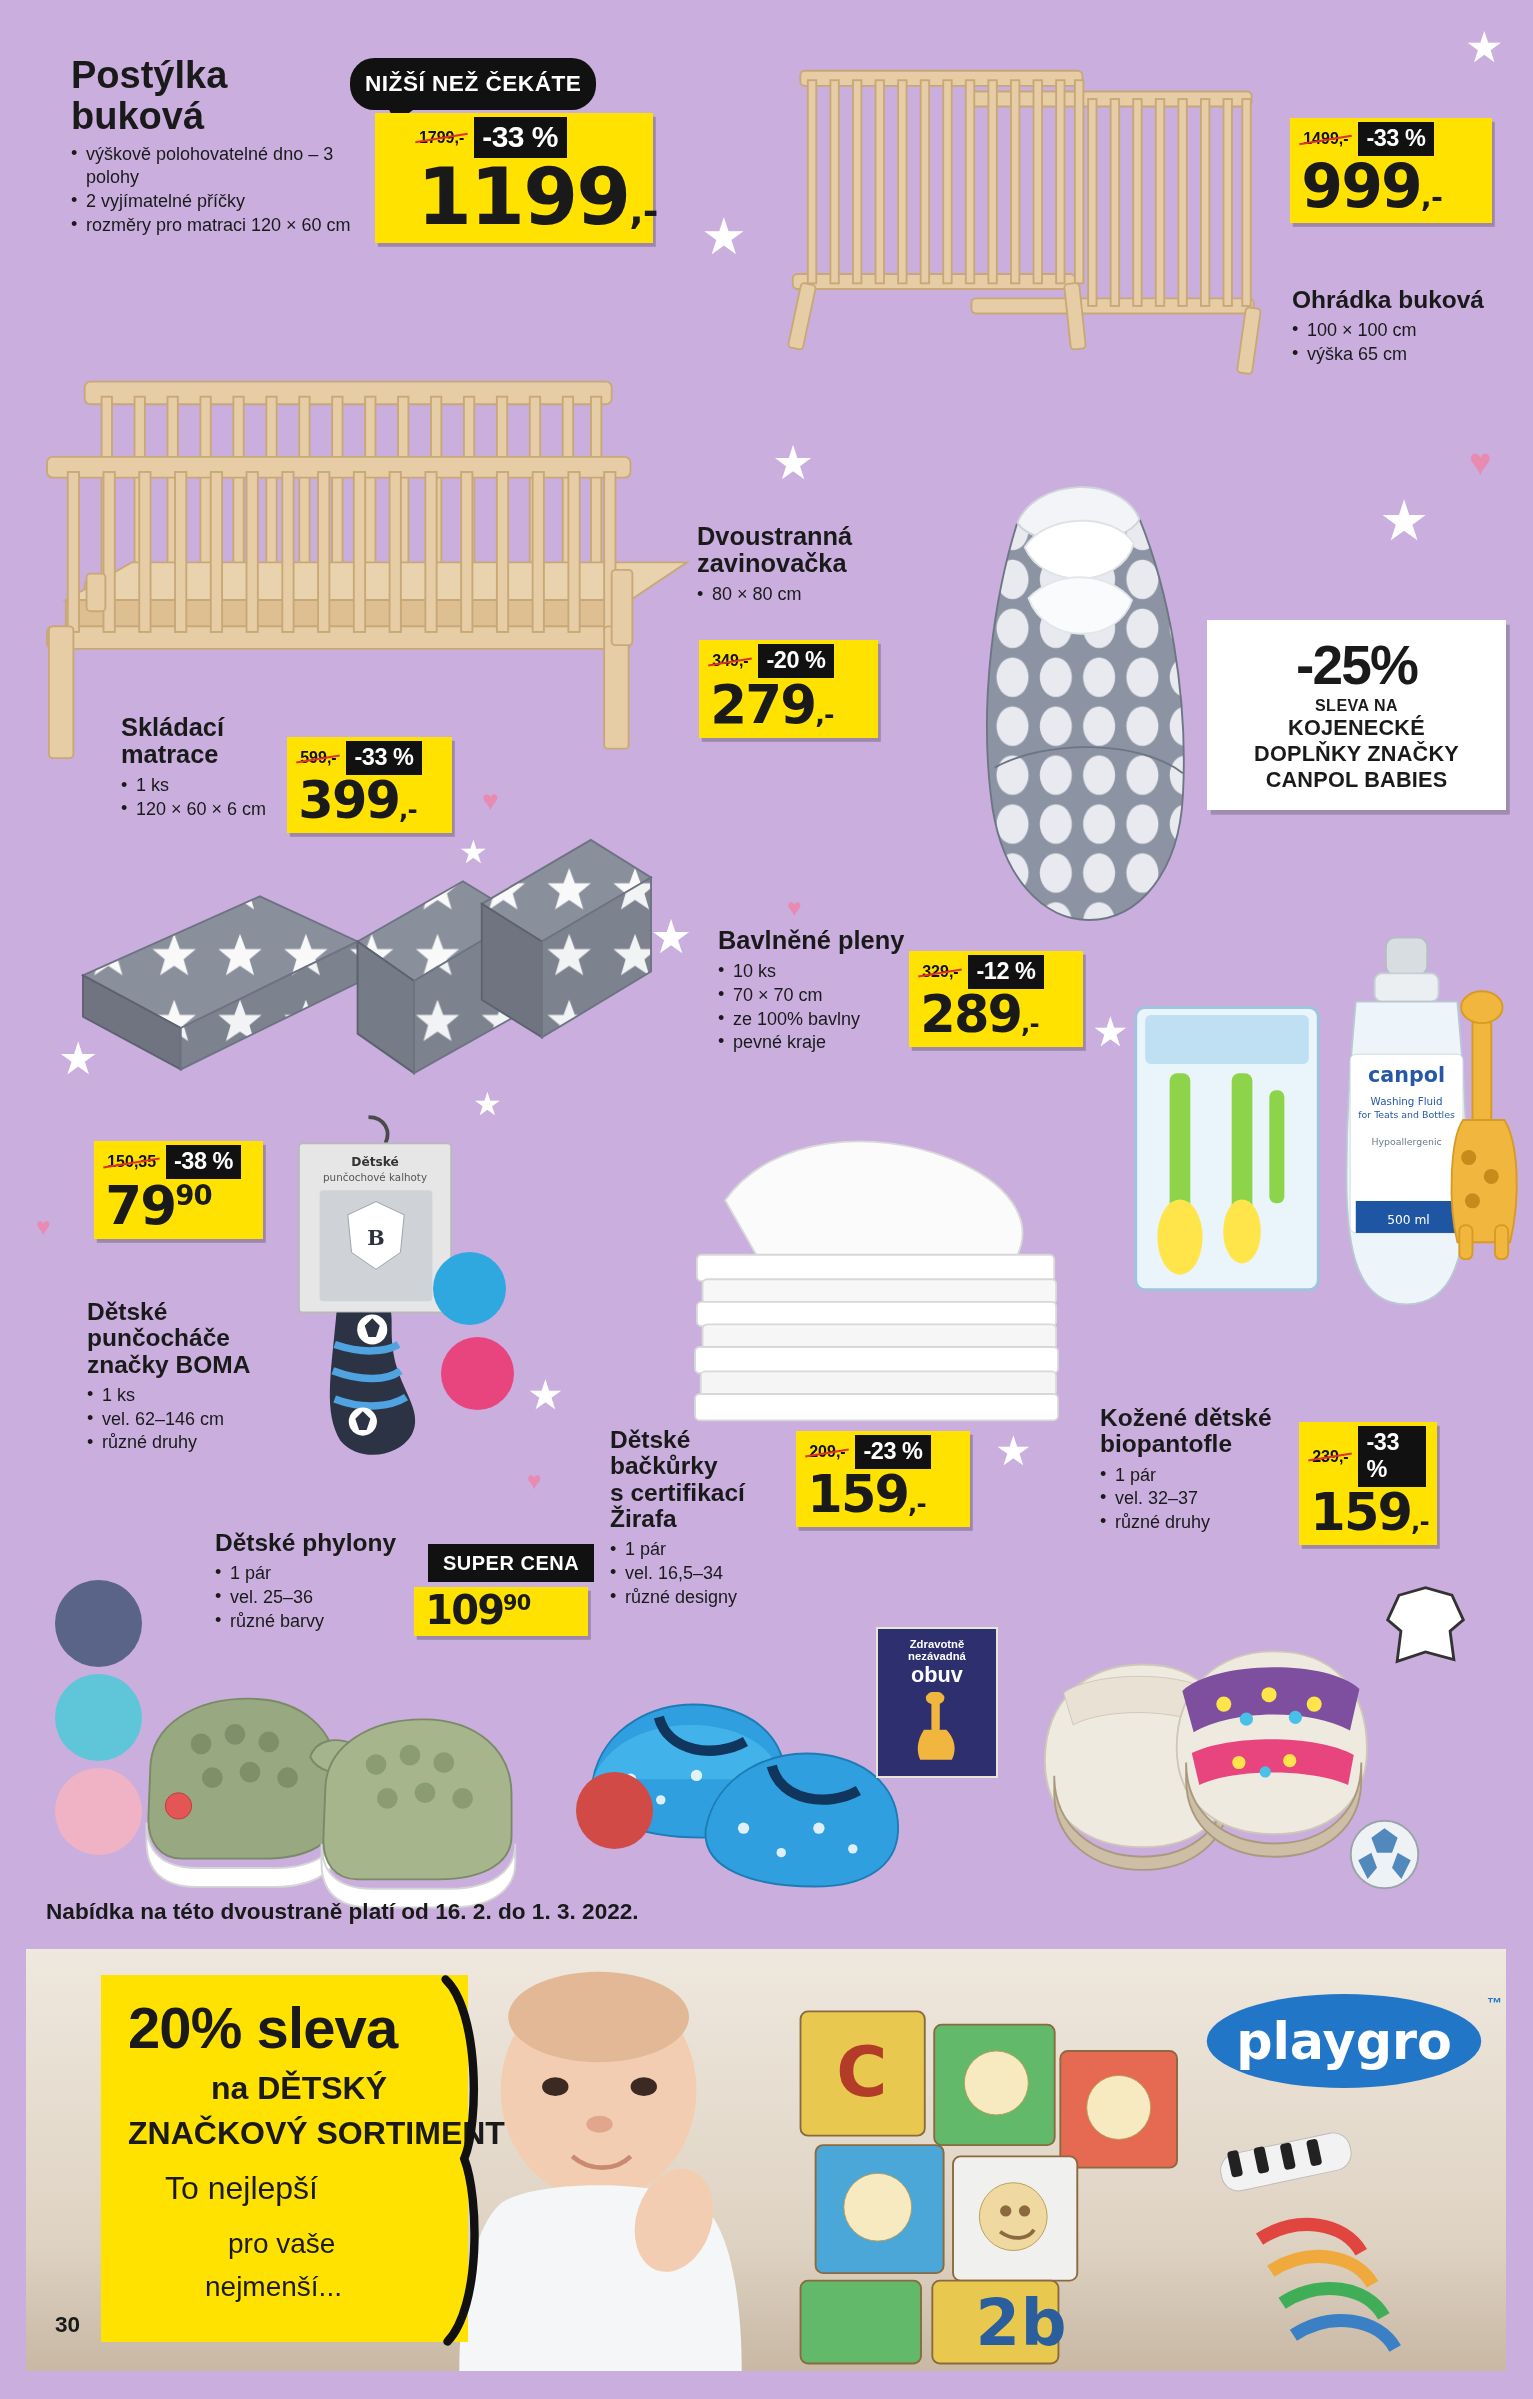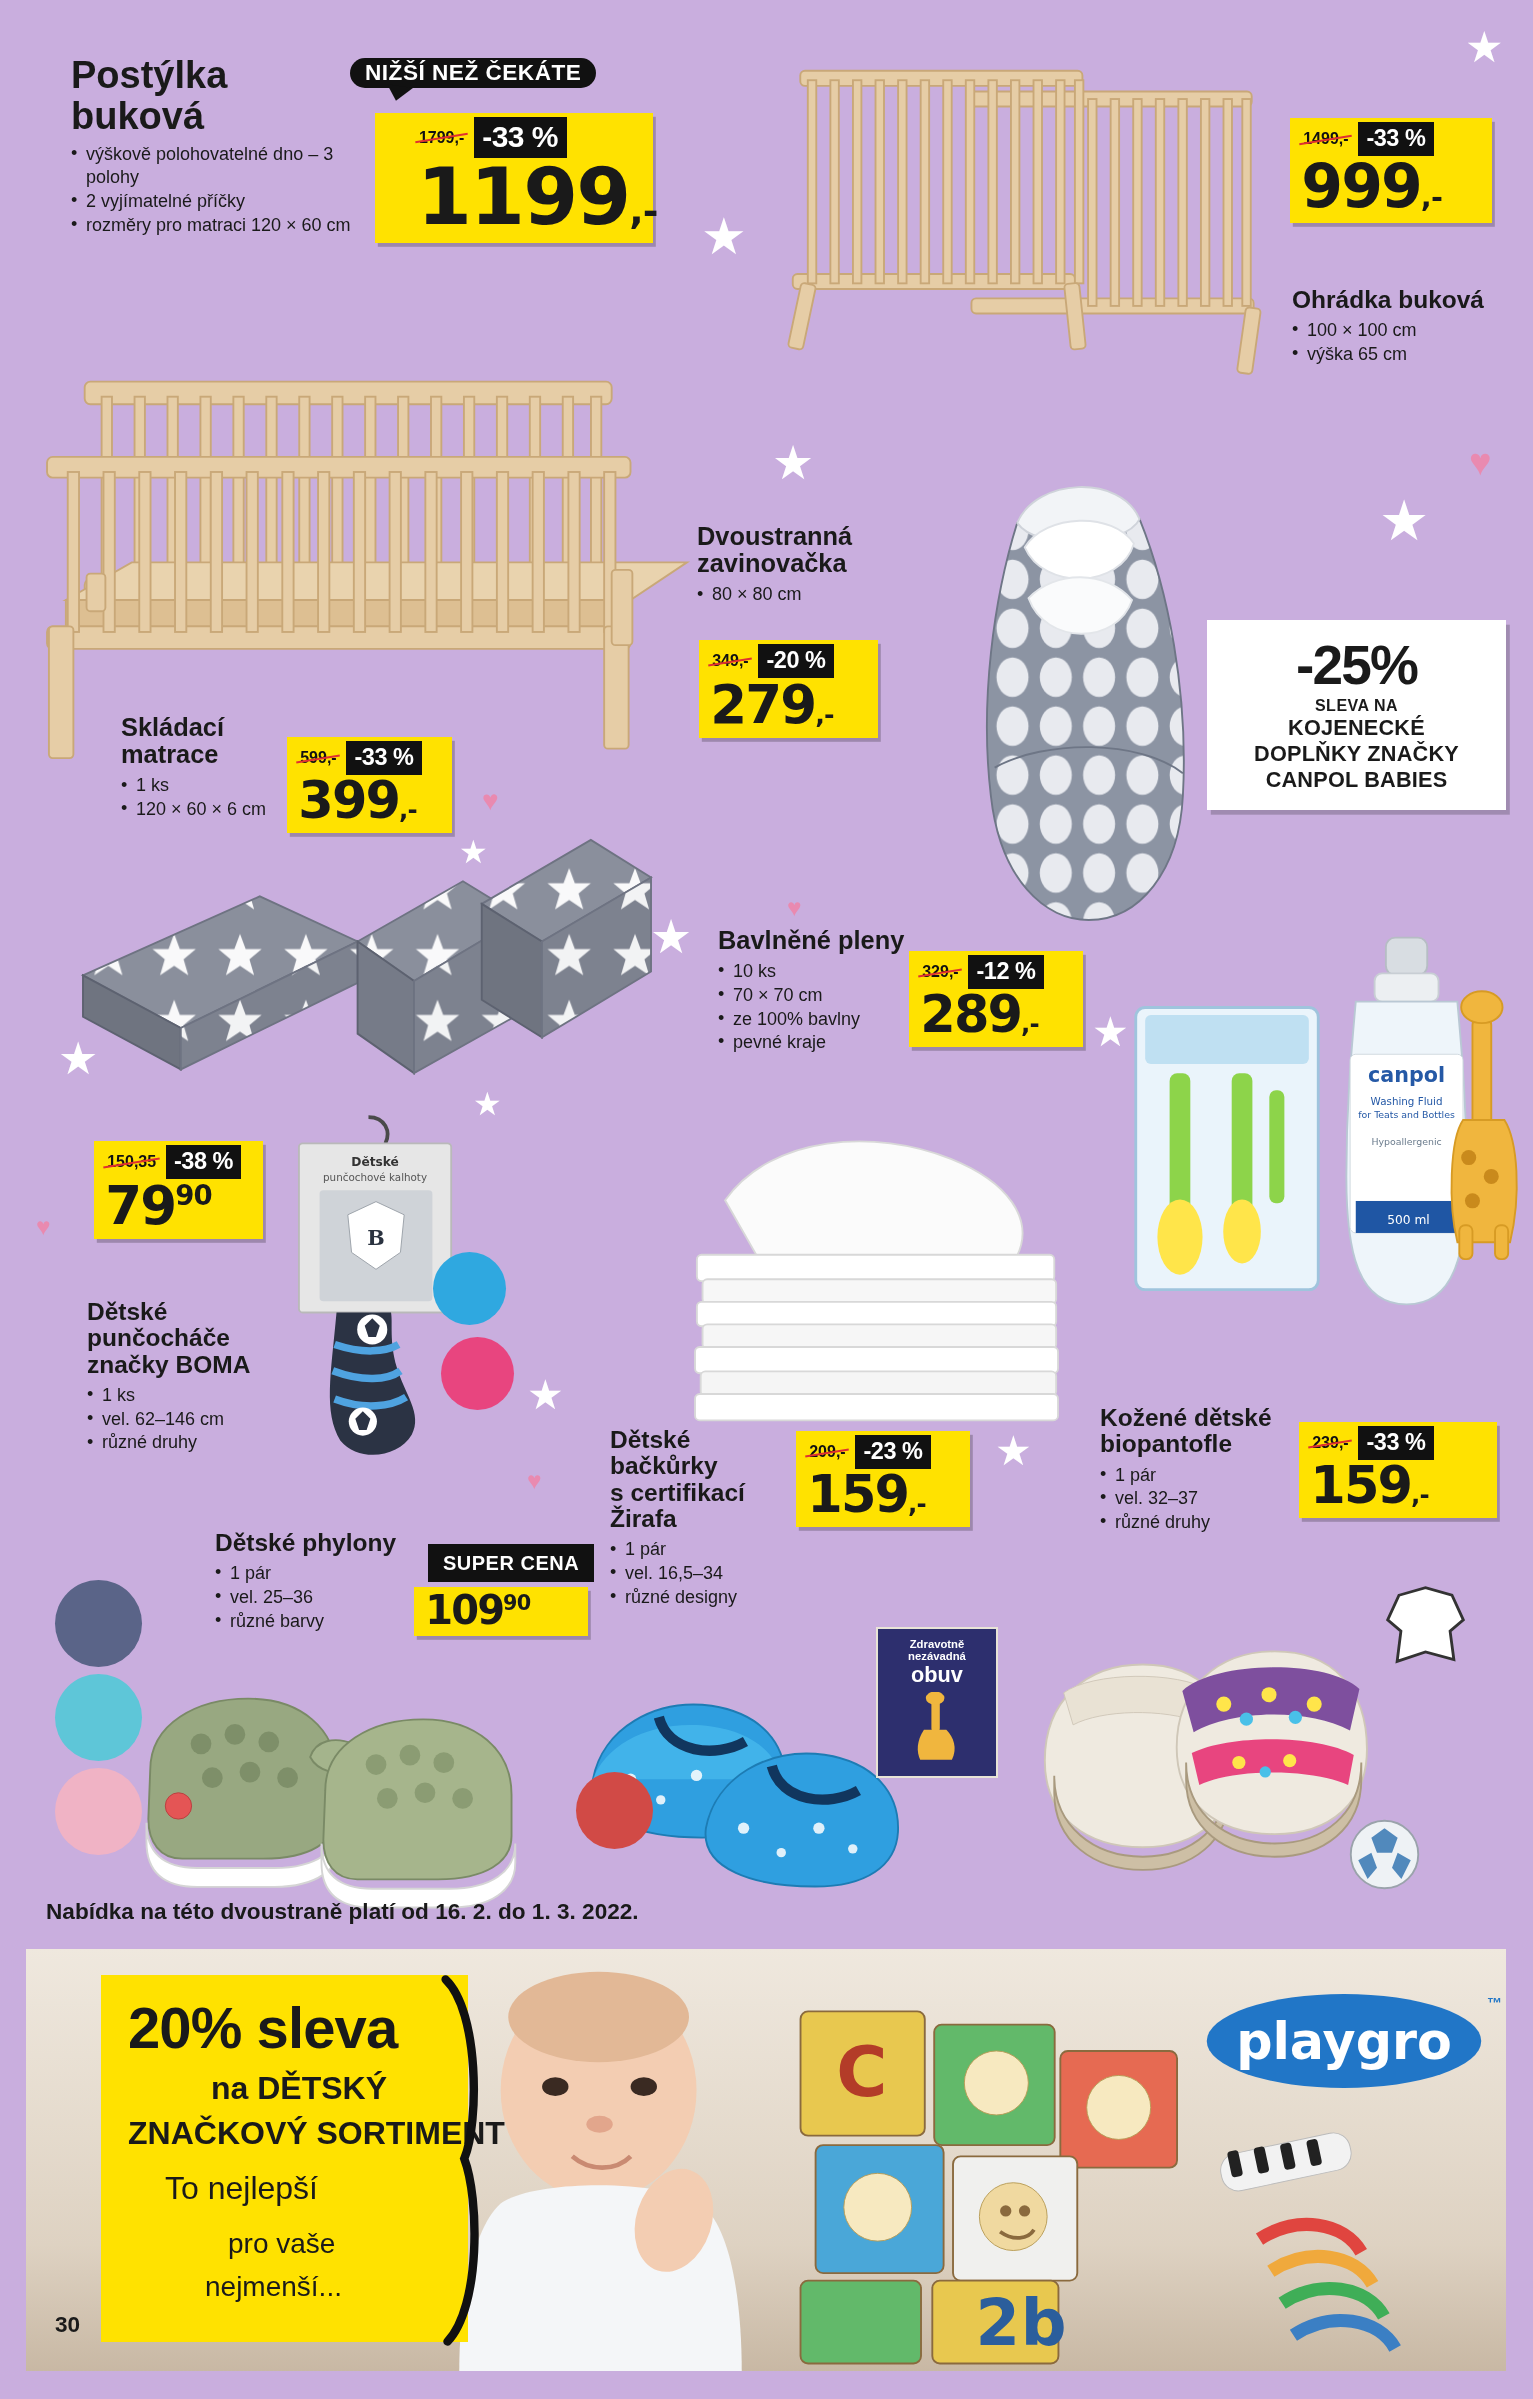--- a/index.html
+++ b/index.html
@@ -41,21 +41,21 @@
   }
   .disc {
     background:#111; color:#fff; font-weight:bold; font-size:23.5px;
     padding:2.8px 8.5px 4.7px 8.5px; display:inline-block; letter-spacing:-0.5px;
   }
   .rowtop { display:flex; align-items:center; gap:7.5px; }
 
   
   .bubble {
     background:#111; color:#fff; font-weight:bold; font-size:22.6px;
-    padding:2px 15px; border-radius:24.5px; letter-spacing:0.5px;
+    padding:13px 15px; border-radius:24.5px; letter-spacing:0.5px;
     white-space:nowrap;
   }
   .bubble::after {
     content:""; position:absolute; left:36px; bottom:-13px;
     border-left:11.3px solid transparent; border-right:15px solid transparent;
     border-top:15px solid #111; transform:rotate(8deg);
   }
 
   
   .star { position:absolute; color:#fff; line-height:1; }
@@ -558,21 +558,21 @@
   <div class="abs" style="left:1100px;top:1405px;width:217px;">
     <div class="title" style="font-size:24.5px;">Kožené dětské</div>
     <div class="title" style="font-size:24.5px;">biopantofle</div>
     <ul class="bullets">
       <li>1 pár</li>
       <li>vel. 32–37</li>
       <li>různé druhy</li>
     </ul>
   </div>
 
-  <div class="abs pricebox" style="left:1299px;top:1422px;width:198px;">
+  <div class="abs pricebox" style="left:1299px;top:1422px;width:138px;">
     <div class="rowtop">
       <span class="old">239,-</span>
       <span class="disc">-33 %</span>
     </div>
     <div class="price" style="font-size:51px;margin-top:1.9px;">
       <span>159</span><span class="cur">,-</span>
     </div>
   </div>
 
   <svg class="abs" style="left:1026px;top:1591px;" width="405" height="311" viewBox="0 0 430 330">

